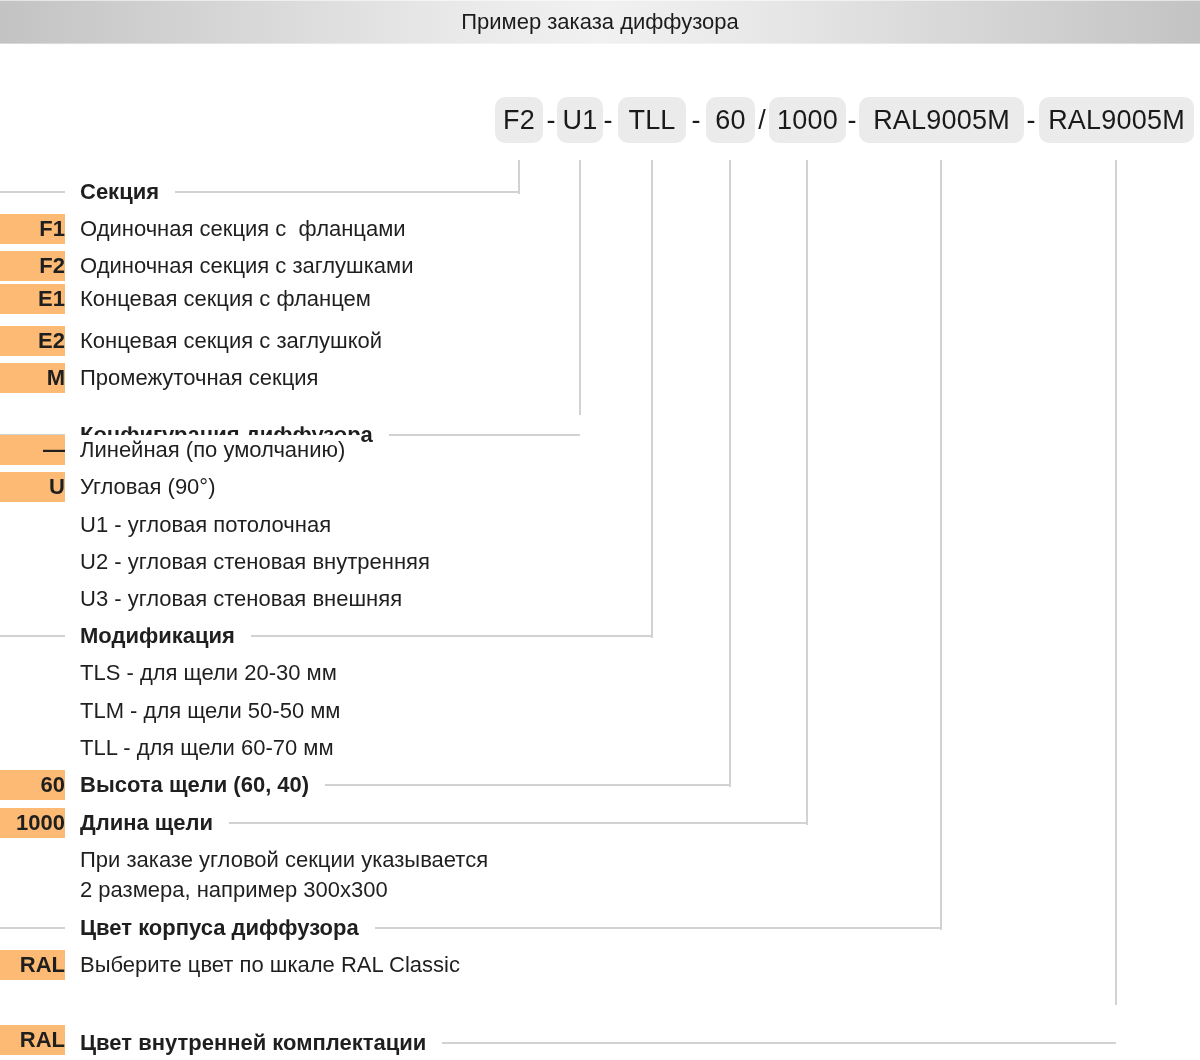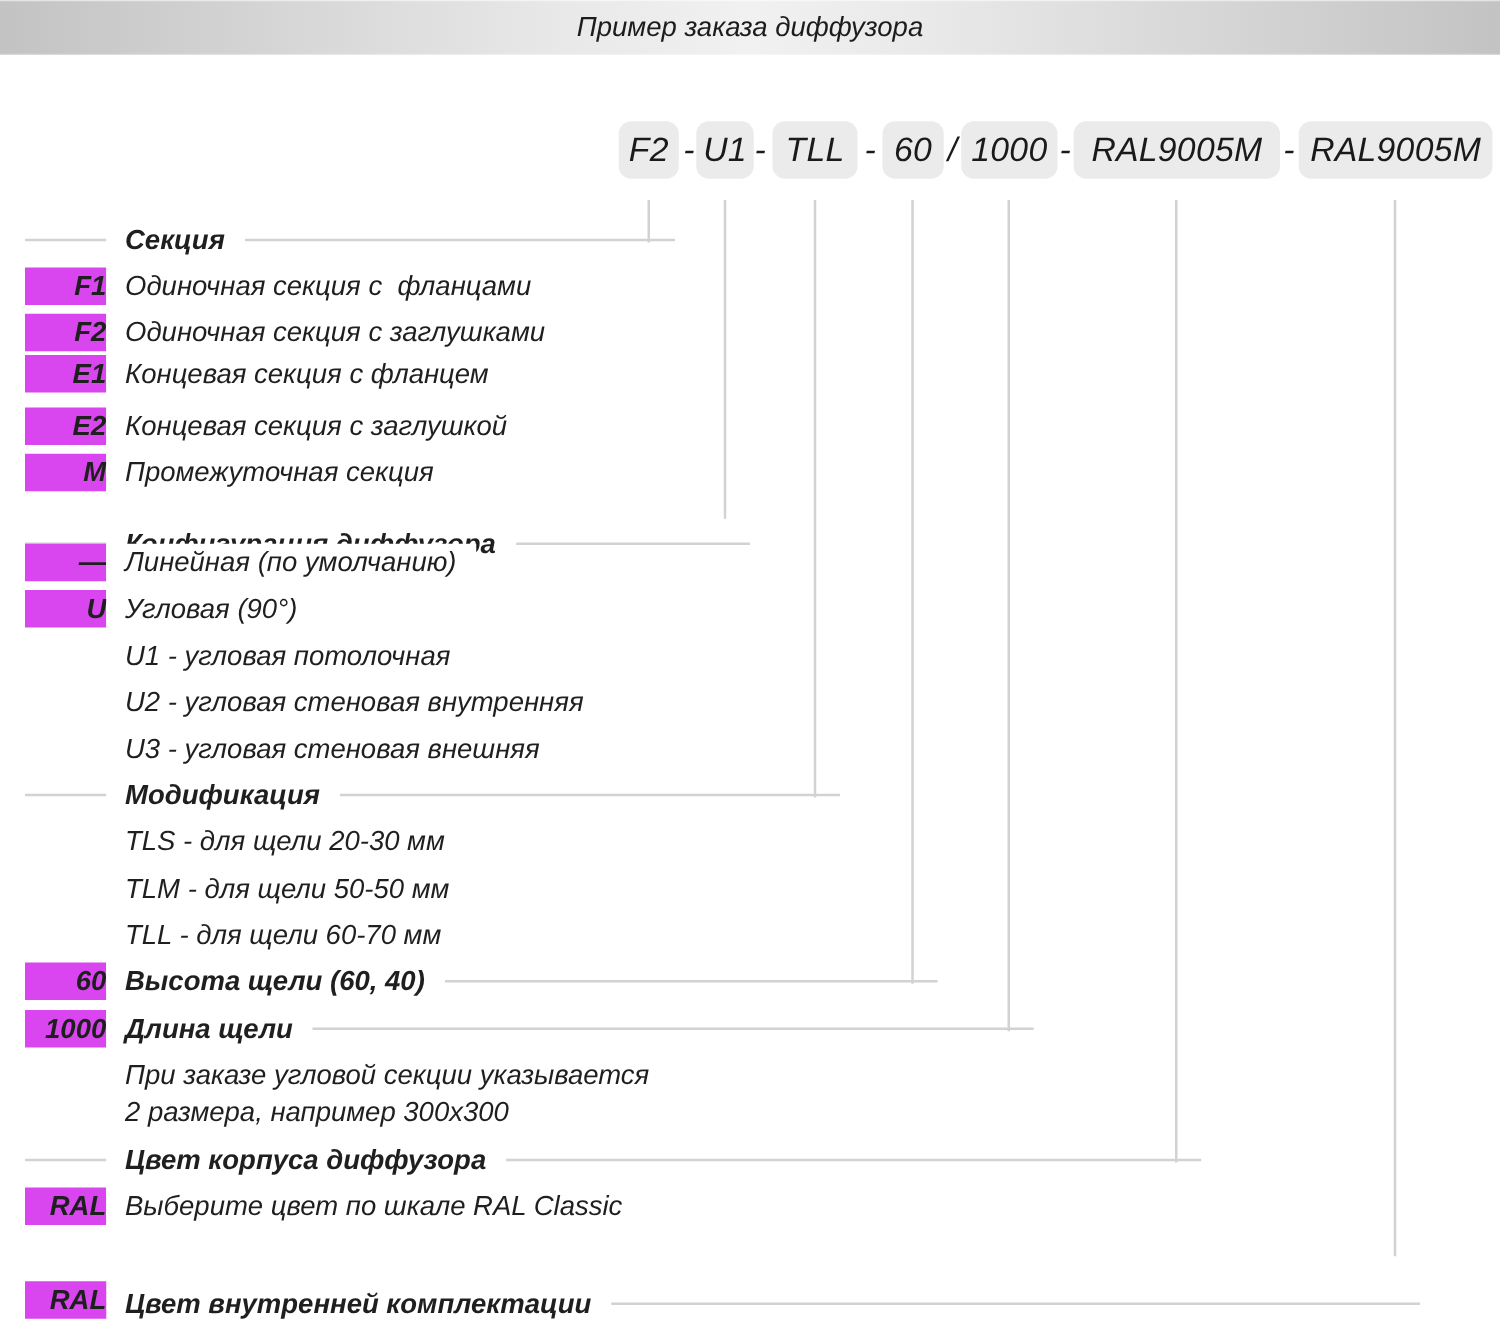--- a/index.html
+++ b/index.html
@@ -1,18 +1,18 @@
 <!DOCTYPE html>
 <html style="--box-bg: #ebebeb; --line: #d2d2d2; --text: #1f1f1f; --bar-edge: #c3c3c3; --bar-center: #f1f1f1;"><head>
 <meta charset="utf-8">
 <style>
   html,body{margin:0;padding:0;background:#fff;}
   .canvas{
     position:relative;width:1200px;height:1060px;overflow:hidden;background:#fff;
-    font-family:"Liberation Sans","DejaVu Sans",sans-serif;color:var(--text,#1f1f1f);font-style:italic;
+    font-family:"Liberation Sans","DejaVu Sans",sans-serif;color:var(--text,#1f1f1f);
   }
   
   .title-bar{
     position:absolute;left:0;top:0;width:1200px;height:44px;
     background:linear-gradient(90deg,var(--bar-edge,#c3c3c3) 0%,#e9e9e9 38%,var(--bar-center,#f1f1f1) 50%,#e9e9e9 62%,var(--bar-edge,#c3c3c3) 100%);
     box-shadow:inset 0 1px 0 rgba(255,255,255,.55), inset 0 -1px 0 rgba(255,255,255,.35);
   }
   .title-bar .title{
     width:100%;text-align:center;line-height:44px;font-size:22px;color:#1c1c1c;
   }
@@ -26,29 +26,29 @@
     position:absolute;top:97px;height:46px;width:20px;line-height:46px;
     text-align:center;font-size:27px;color:#1a1a1a;
   }
   
   .vline{
     position:absolute;width:1.5px;background:var(--line,#d2d2d2);
   }
   
   .row{
     position:absolute;left:0;height:30px;display:flex;align-items:center;
-    font-size:22px;white-space:pre;margin-left:20px;
+    font-size:22px;white-space:pre;
   }
   .row .hline{
     position:absolute;left:0;right:0;top:50%;margin-top:-0.75px;height:1.5px;
     background:var(--line,#d2d2d2);z-index:0;
   }
   .row .code{
     position:relative;z-index:1;flex:none;display:inline-block;width:65px;
-    text-align:right;font-weight:700;background:#d946ef;line-height:30px;
+    text-align:right;font-weight:700;background:#fdba74;line-height:30px;
   }
   .row .text{
     position:relative;z-index:1;flex:none;display:inline-block;background:#fff;
     padding-left:15px;padding-right:16px;line-height:30px;
   }
   .row .text.bold{font-weight:700;}
 </style>
 </head>
 <body>
 

